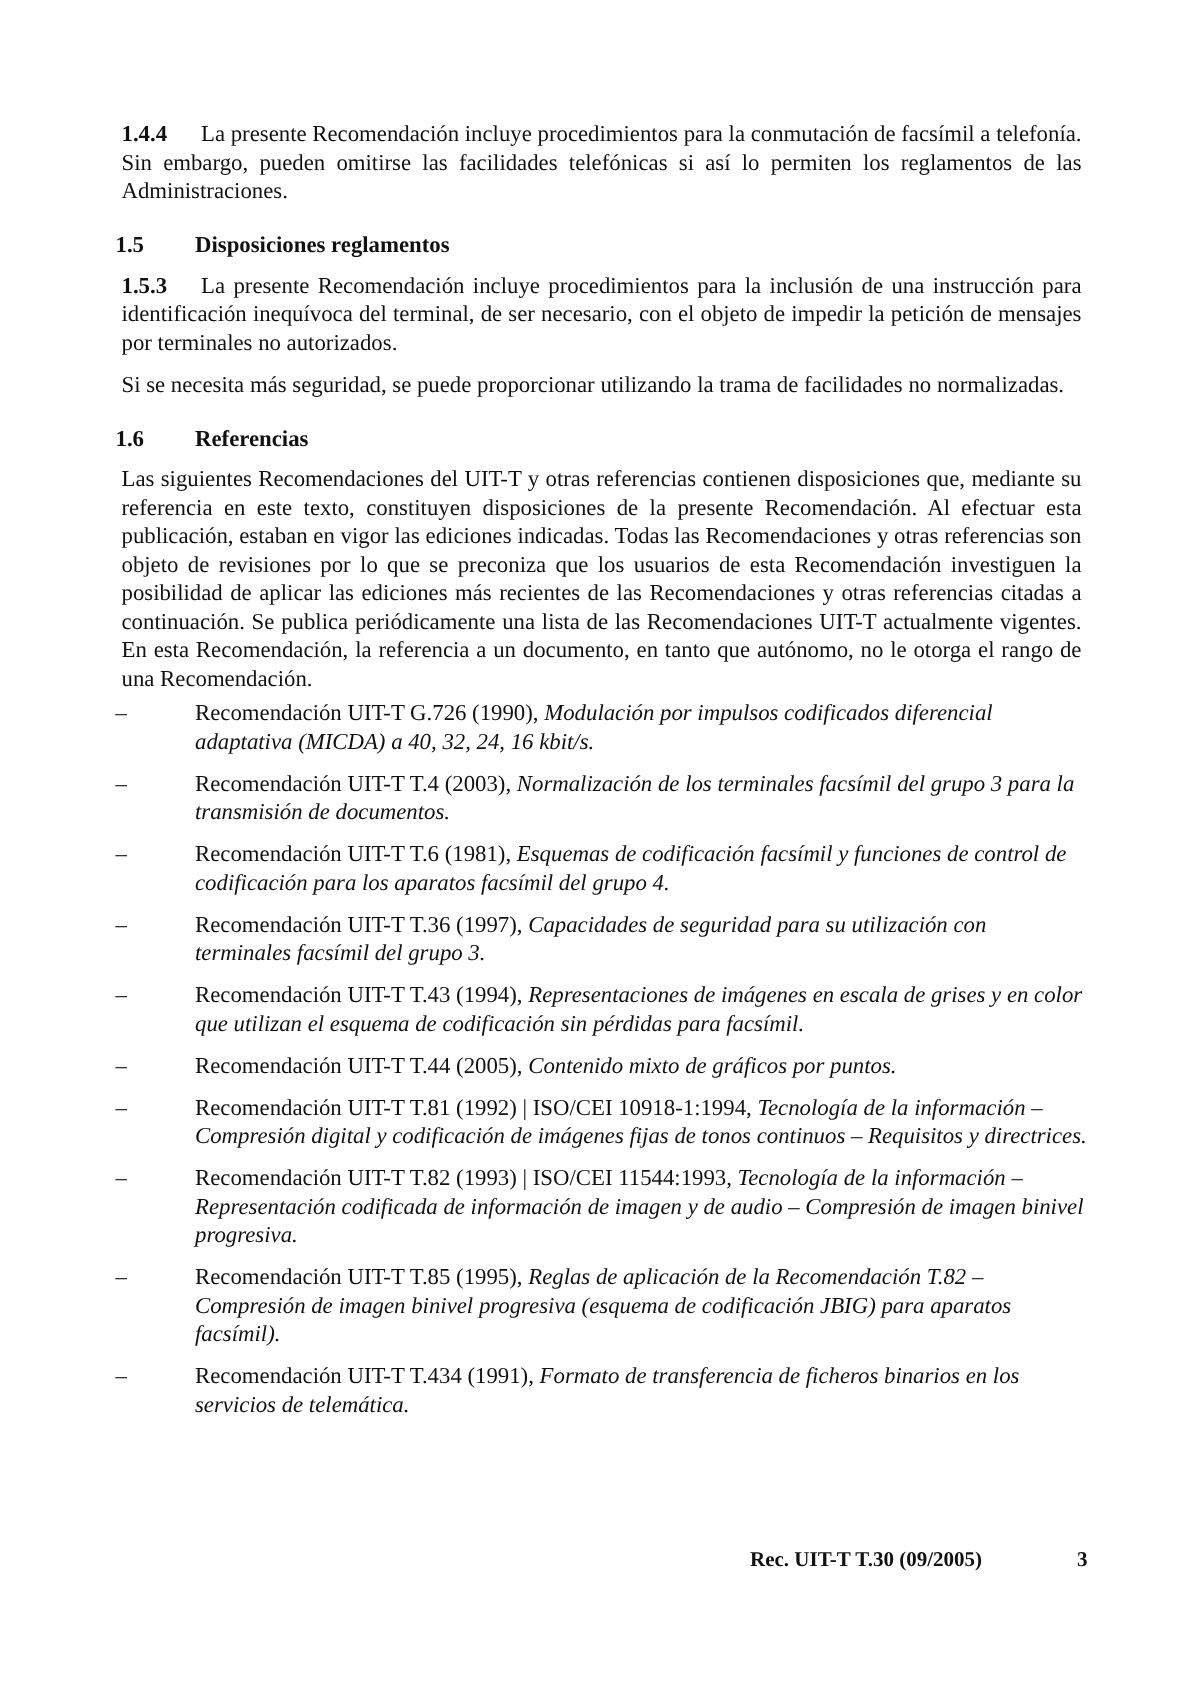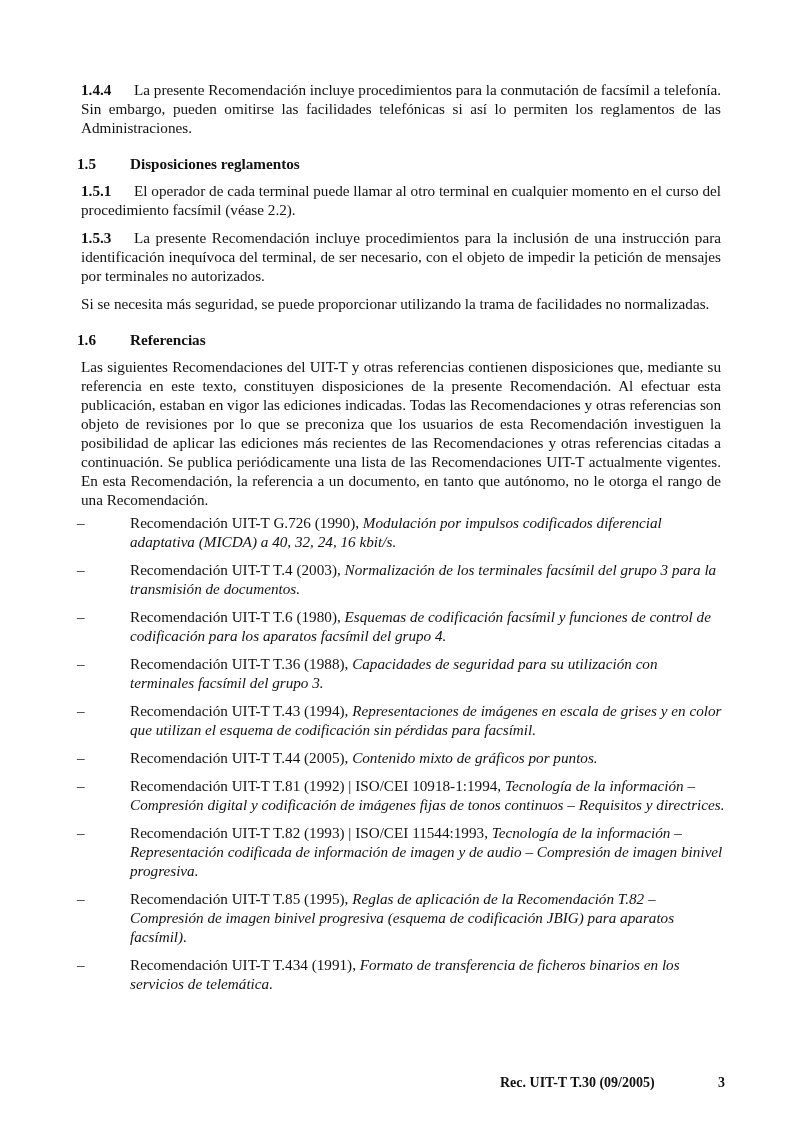--- a/index.html
+++ b/index.html
@@ -11,60 +11,57 @@
     p { margin: 4px; line-height: 19px; text-align: justify; }
     .para { margin-bottom: 9px; }
     .num { font-weight: bold; display: inline-block; width: 53px; }
     .heading { font-weight: bold; margin: 17px 0 8px 0; line-height: 19px; }
     .heading .hnum { display: inline-block; width: 53px; }
     .intro { margin-bottom: 4px; }
     .ref { position: relative; padding-left: 53px; margin-bottom: 9px; line-height: 19px; text-align: left; }
     .ref .dash { position: absolute; left: 0; top: 0; }
     .ref em { font-style: italic; }
     .footer {
-      position: absolute; top: 1075px; left: 500px; width: 225px;
+      position: absolute; top: 1033px; left: 500px; width: 225px;
       font-weight: bold; font-size: 14px;
     }
     .footer .pg { position: absolute; right: 0; top: 0; }
   </style>
 </head>
 <body>
 
 <div class="page">
 
   <p class="para">
     <span class="num">1.4.4</span><span>La presente Recomendación incluye procedimientos para la conmutación de facsímil a telefonía. Sin embargo, pueden omitirse las facilidades telefónicas si así lo permiten los reglamentos de las Administraciones.</span>
   </p>
 
   <div class="heading">
     <span class="hnum">1.5</span><span>Disposiciones reglamentos</span>
   </div>
 
-  <p class="para">
-    <span class="num">1.5.1</span><span>El operador de cada terminal puede llamar al otro terminal en cualquier momento en el curso del procedimiento facsímil (véase 2.2).</span>
-  </p>
 
 
   <p class="para">
     <span class="num">1.5.3</span><span>La presente Recomendación incluye procedimientos para la inclusión de una instrucción para identificación inequívoca del terminal, de ser necesario, con el objeto de impedir la petición de mensajes por terminales no autorizados.</span>
   </p>
 
   <p class="para">Si se necesita más seguridad, se puede proporcionar utilizando la trama de facilidades no normalizadas.</p>
 
   <div class="heading">
     <span class="hnum">1.6</span><span>Referencias</span>
   </div>
 
   <p class="intro">Las siguientes Recomendaciones del UIT-T y otras referencias contienen disposiciones que, mediante su referencia en este texto, constituyen disposiciones de la presente Recomendación. Al efectuar esta publicación, estaban en vigor las ediciones indicadas. Todas las Recomendaciones y otras referencias son objeto de revisiones por lo que se preconiza que los usuarios de esta Recomendación investiguen la posibilidad de aplicar las ediciones más recientes de las Recomendaciones y otras referencias citadas a continuación. Se publica periódicamente una lista de las Recomendaciones UIT-T actualmente vigentes. En esta Recomendación, la referencia a un documento, en tanto que autónomo, no le otorga el rango de una Recomendación.</p>
 
   <div>
     <div class="ref"><span class="dash">–</span><span>Recomendación UIT-T G.726 (1990), </span><em>Modulación por impulsos codificados diferencial adaptativa (MICDA) a 40, 32, 24, 16 kbit/s.</em></div>
     <div class="ref"><span class="dash">–</span><span>Recomendación UIT-T T.4 (2003), </span><em>Normalización de los terminales facsímil del grupo 3 para la transmisión de documentos.</em></div>
-    <div class="ref"><span class="dash">–</span><span>Recomendación UIT-T T.6 (1980), </span><em>Esquemas de codificación facsímil y funciones de control de codificación para los aparatos facsímil del grupo 4.</em></div>
-    <div class="ref"><span class="dash">–</span><span>Recomendación UIT-T T.36 (1988), </span><em>Capacidades de seguridad para su utilización con terminales facsímil del grupo 3.</em></div>
+    <div class="ref"><span class="dash">–</span><span>Recomendación UIT-T T.6 (1981), </span><em>Esquemas de codificación facsímil y funciones de control de codificación para los aparatos facsímil del grupo 4.</em></div>
+    <div class="ref"><span class="dash">–</span><span>Recomendación UIT-T T.36 (1997), </span><em>Capacidades de seguridad para su utilización con terminales facsímil del grupo 3.</em></div>
     <div class="ref"><span class="dash">–</span><span>Recomendación UIT-T T.43 (1994), </span><em>Representaciones de imágenes en escala de grises y en color que utilizan el esquema de codificación sin pérdidas para facsímil.</em></div>
     <div class="ref"><span class="dash">–</span><span>Recomendación UIT-T T.44 (2005), </span><em>Contenido mixto de gráficos por puntos.</em></div>
     <div class="ref"><span class="dash">–</span><span>Recomendación UIT-T T.81 (1992) | ISO/CEI 10918-1:1994, </span><em>Tecnología de la información – Compresión digital y codificación de imágenes fijas de tonos continuos – Requisitos y directrices.</em></div>
     <div class="ref"><span class="dash">–</span><span>Recomendación UIT-T T.82 (1993) | ISO/CEI 11544:1993, </span><em>Tecnología de la información – Representación codificada de información de imagen y de audio – Compresión de imagen binivel progresiva.</em></div>
     <div class="ref"><span class="dash">–</span><span>Recomendación UIT-T T.85 (1995), </span><em>Reglas de aplicación de la Recomendación T.82 – Compresión de imagen binivel progresiva (esquema de codificación JBIG) para aparatos facsímil).</em></div>
     <div class="ref"><span class="dash">–</span><span>Recomendación UIT-T T.434 (1991), </span><em>Formato de transferencia de ficheros binarios en los servicios de telemática.</em></div>
   </div>
 </div>
 
 <div class="footer">

